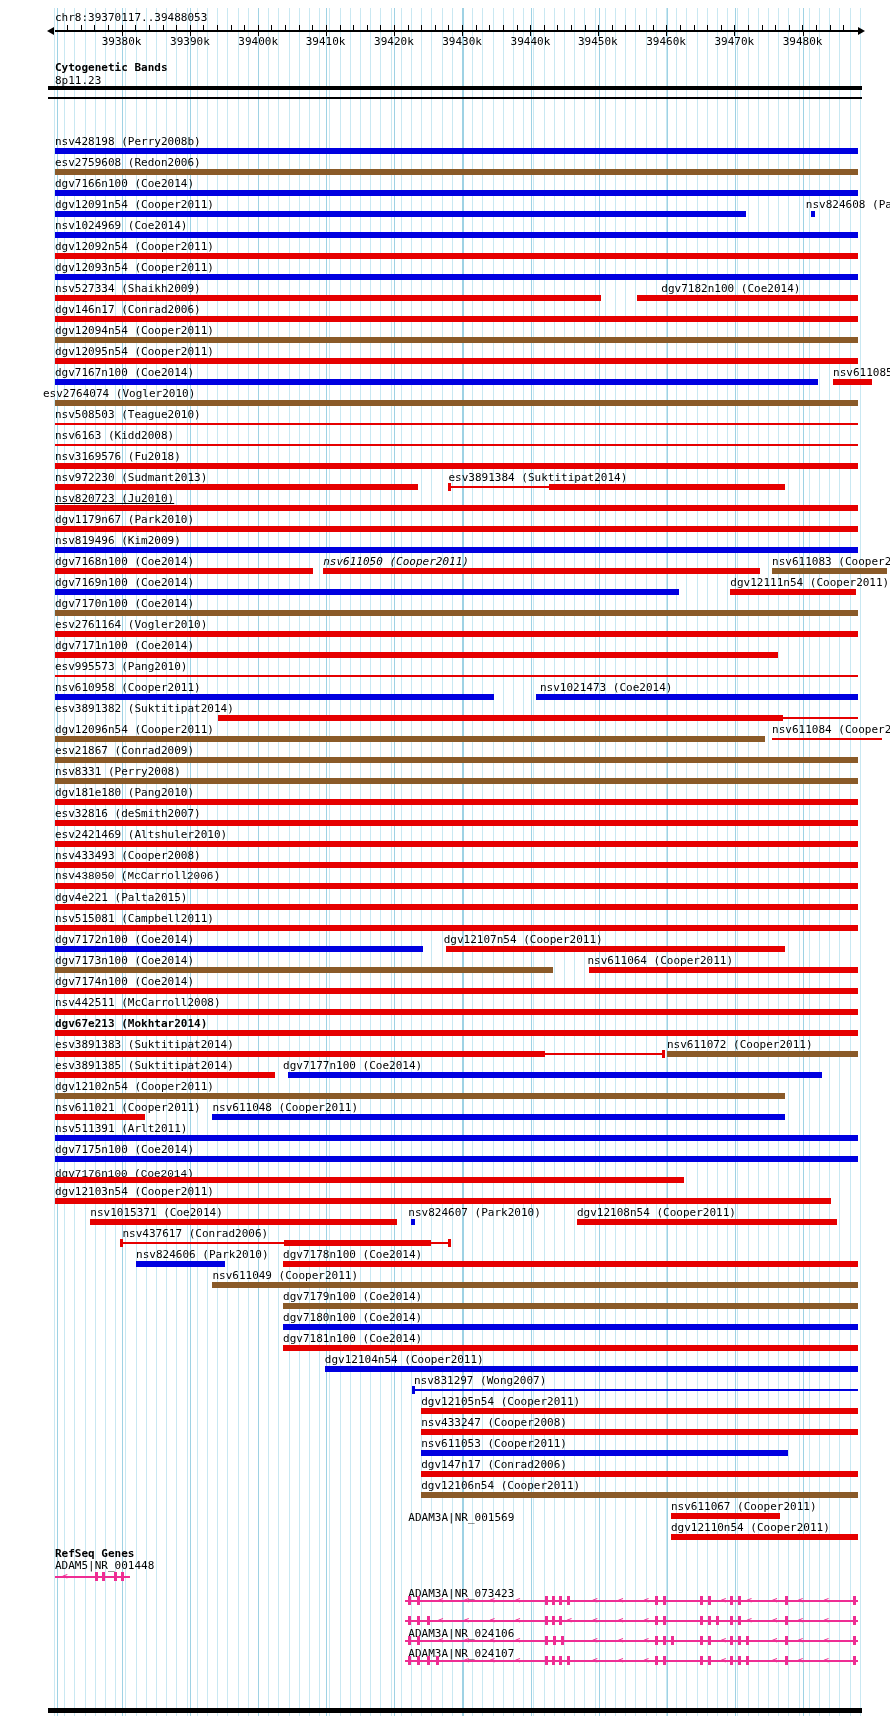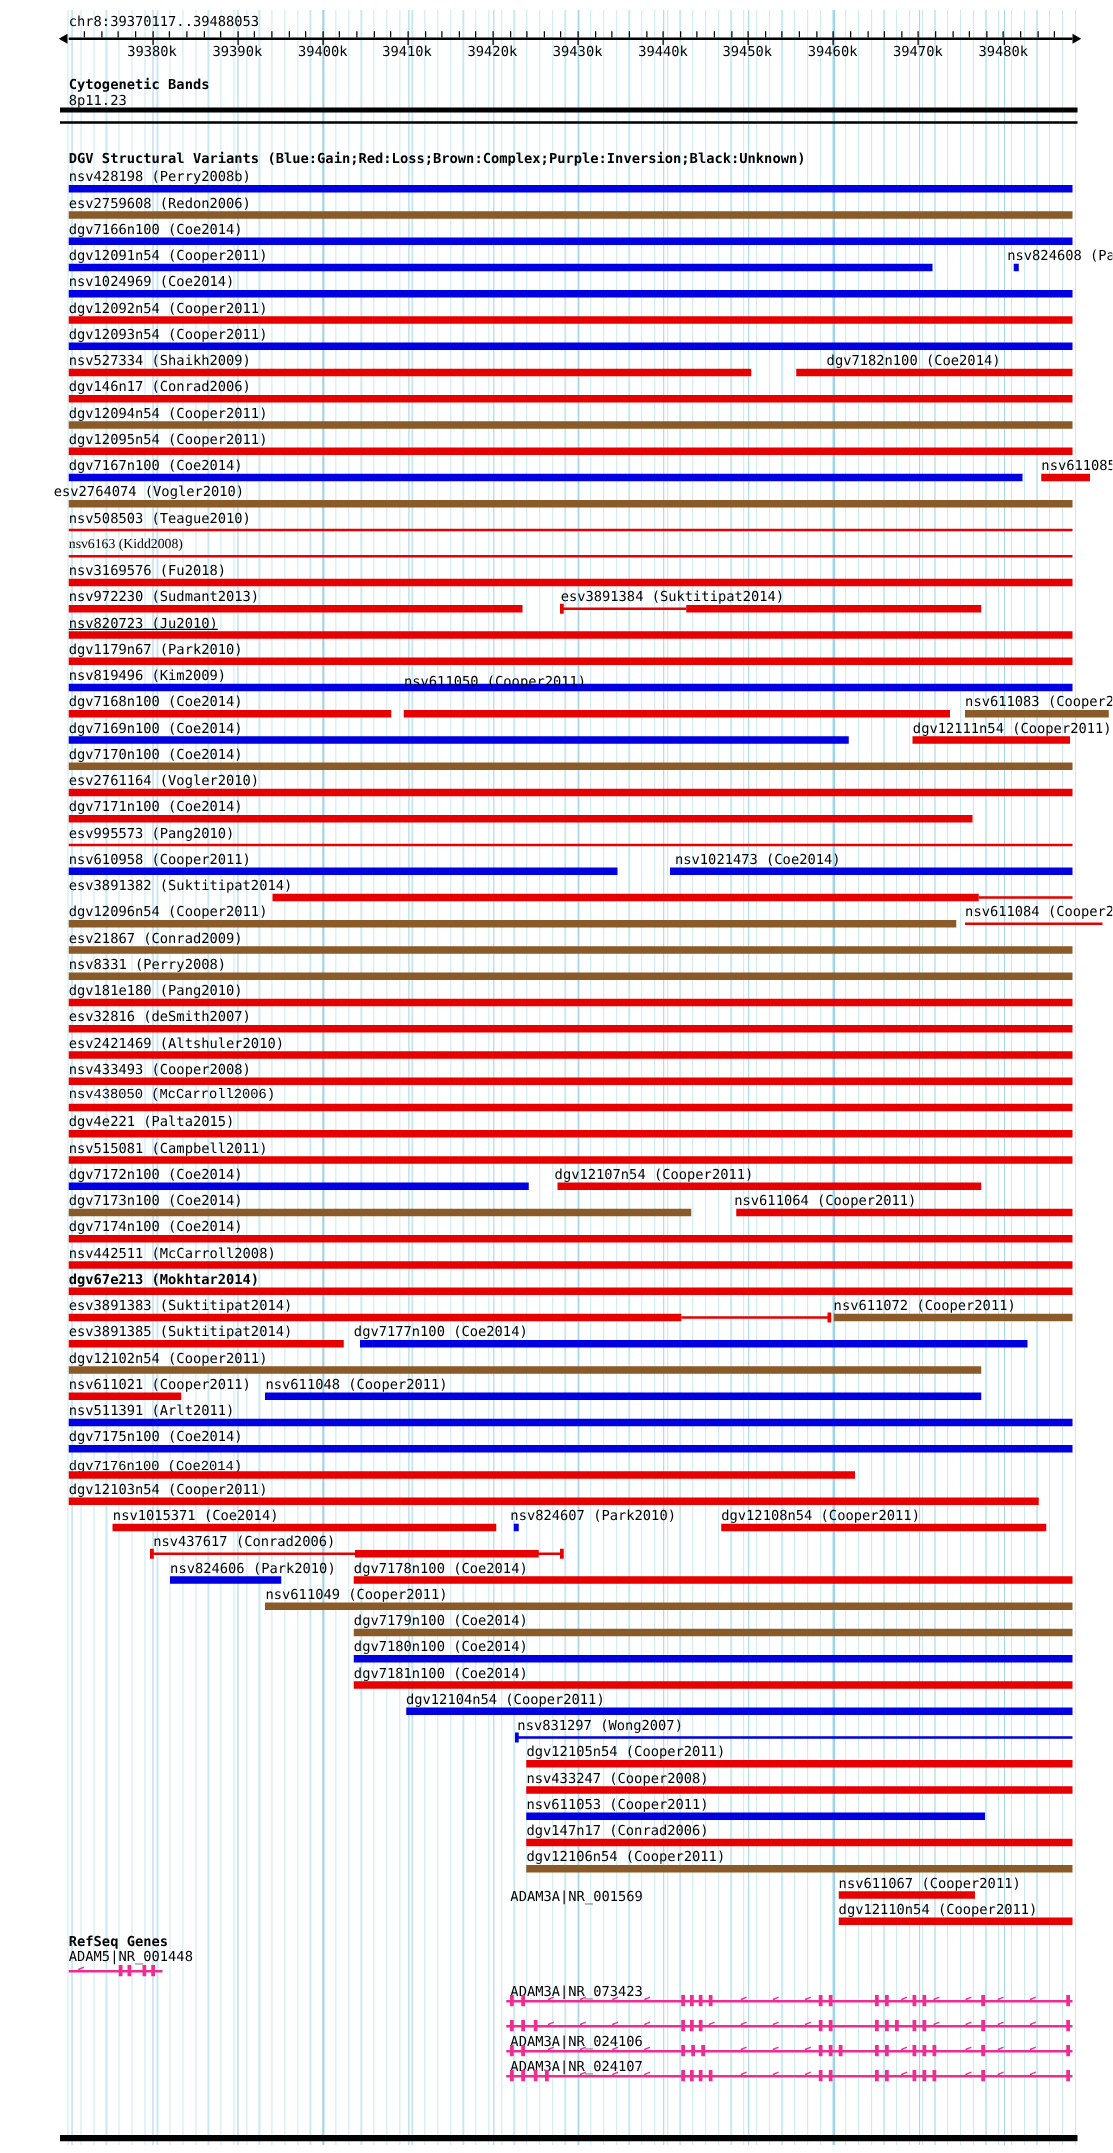--- a/index.html
+++ b/index.html
@@ -34,21 +34,20 @@
 
   <div class="lbl" id="region-label" style="left:55px;top:12px;">chr8:39370117..39488053</div>
 
   <div id="ruler"></div>
 
   <div class="lbl bold" style="left:55px;top:62px;">Cytogenetic Bands</div>
   <div class="lbl" style="left:55px;top:75px;">8p11.23</div>
   <div class="hline" style="left:48px;top:86px;width:814px;height:4px;"></div>
   <div class="hline" style="left:48px;top:97px;width:814px;height:2px;"></div>
 
-  <div class="lbl bold" style="left:55px;top:121px;">DGV Structural Variants (Blue:Gain;Red:Loss;Brown:Complex;Purple:Inversion;Black:Unknown)</div>
 
   <div id="dgv-rows"></div>
 
   <div class="lbl bold" id="refseq-title" style="left:55px;top:1548px;">RefSeq Genes</div>
 
   <div id="refseq-genes"></div>
 
   <div class="hline" style="left:48px;top:1708px;width:814px;height:5px;"></div>
 <div class="ruler-line" style="left: 55px; top: 30px; width: 803px;"></div>
     <div class="arrow left" style="left: 47px; top: 27px;"></div>
@@ -160,38 +159,38 @@
     <div class="lbl" style="left: 55px; top: 346px;">dgv12095n54 (Cooper2011)</div>
     <div class="bar" style="left: 55px; width: 803px; top: 358px; background: rgb(230, 0, 0);"></div>
     <div class="lbl" style="left: 55px; top: 367px;">dgv7167n100 (Coe2014)</div>
     <div class="lbl" style="left: 833.1px; top: 367px;">nsv611085 (Cooper2011)</div>
     <div class="bar" style="left: 55px; width: 762.9px; top: 379px; background: rgb(0, 0, 224);"></div>
     <div class="bar" style="left: 833.1px; width: 39.3px; top: 379px; background: rgb(230, 0, 0);"></div>
     <div class="lbl" style="left: 43px; top: 388px;">esv2764074 (Vogler2010)</div>
     <div class="bar" style="left: 55px; width: 803px; top: 400px; background: rgb(138, 90, 40);"></div>
     <div class="lbl" style="left: 55px; top: 409px;">nsv508503 (Teague2010)</div>
     <div class="thinline" style="left: 55px; width: 803px; top: 423px; background: rgb(230, 0, 0);"></div>
-    <div class="lbl" style="left: 55px; top: 430px; font-family: Liberation Serif, serif;">nsv6163 (Kidd2008)</div>
+    <div class="lbl" style="left: 55px; top: 430px;">nsv6163 (Kidd2008)</div>
     <div class="thinline" style="left: 55px; width: 803px; top: 444px; background: rgb(230, 0, 0);"></div>
     <div class="lbl" style="left: 55px; top: 451px;">nsv3169576 (Fu2018)</div>
     <div class="bar" style="left: 55px; width: 803px; top: 463px; background: rgb(230, 0, 0);"></div>
     <div class="lbl" style="left: 55px; top: 472px;">nsv972230 (Sudmant2013)</div>
     <div class="lbl" style="left: 448.5px; top: 472px;">esv3891384 (Suktitipat2014)</div>
     <div class="bar" style="left: 55px; width: 363px; top: 484px; background: rgb(230, 0, 0);"></div>
     <div class="vtick" style="left: 447.7px; top: 483px; background: rgb(230, 0, 0);"></div>
     <div class="thinline" style="left: 447.7px; width: 101.2px; top: 486px; background: rgb(230, 0, 0);"></div>
     <div class="bar" style="left: 548.8px; width: 236.1px; top: 484px; background: rgb(230, 0, 0);"></div>
     <div class="lbl" style="left: 55px; top: 493px; text-decoration: underline;">nsv820723 (Ju2010)</div>
     <div class="bar" style="left: 55px; width: 803px; top: 505px; background: rgb(230, 0, 0);"></div>
     <div class="lbl" style="left: 55px; top: 514px;">dgv1179n67 (Park2010)</div>
     <div class="bar" style="left: 55px; width: 803px; top: 526px; background: rgb(230, 0, 0);"></div>
     <div class="lbl" style="left: 55px; top: 535px;">nsv819496 (Kim2009)</div>
     <div class="bar" style="left: 55px; width: 803px; top: 547px; background: rgb(0, 0, 224);"></div>
     <div class="lbl" style="left: 55px; top: 556px;">dgv7168n100 (Coe2014)</div>
-    <div class="lbl" style="left: 323.2px; top: 540px;">nsv611050 (Cooper2011)</div>
+    <div class="lbl" style="left: 323.2px; top: 556px; font-style: italic;">nsv611050 (Cooper2011)</div>
     <div class="lbl" style="left: 772.1px; top: 556px;">nsv611083 (Cooper2011)</div>
     <div class="bar" style="left: 55px; width: 257.8px; top: 568px; background: rgb(230, 0, 0);"></div>
     <div class="bar" style="left: 323.2px; width: 436.8px; top: 568px; background: rgb(230, 0, 0);"></div>
     <div class="bar" style="left: 772.1px; width: 114.8px; top: 568px; background: rgb(138, 90, 40);"></div>
     <div class="lbl" style="left: 55px; top: 577px;">dgv7169n100 (Coe2014)</div>
     <div class="lbl" style="left: 730.3px; top: 577px;">dgv12111n54 (Cooper2011)</div>
     <div class="bar" style="left: 55px; width: 623.9px; top: 589px; background: rgb(0, 0, 224);"></div>
     <div class="bar" style="left: 730.3px; width: 126.1px; top: 589px; background: rgb(230, 0, 0);"></div>
     <div class="lbl" style="left: 55px; top: 598px;">dgv7170n100 (Coe2014)</div>
     <div class="bar" style="left: 55px; width: 803px; top: 610px; background: rgb(138, 90, 40);"></div>

